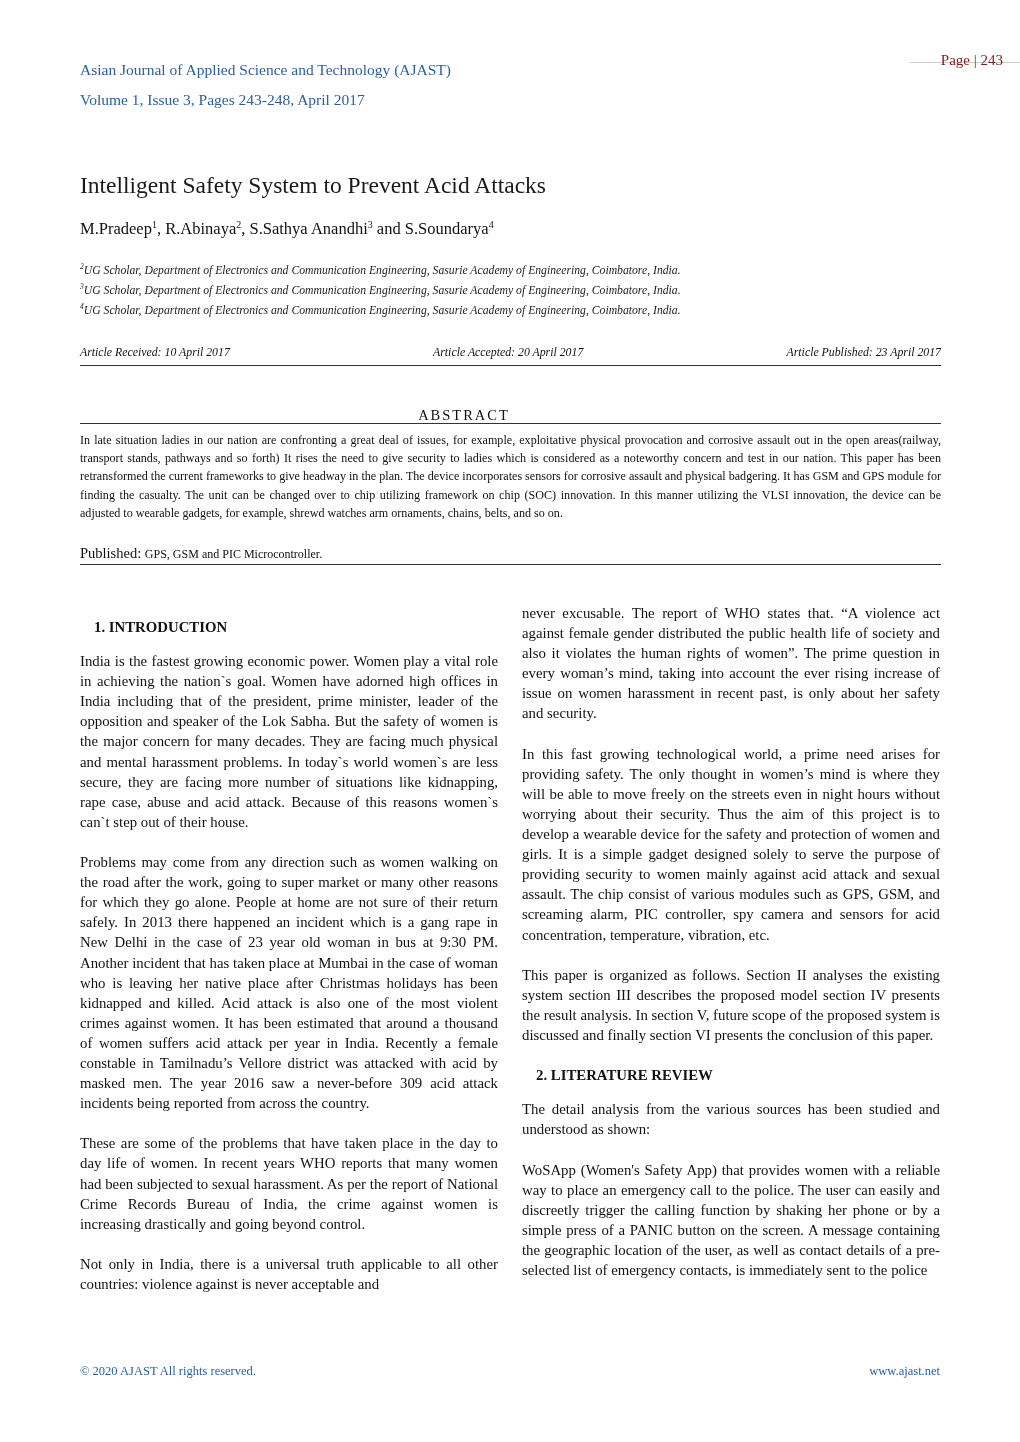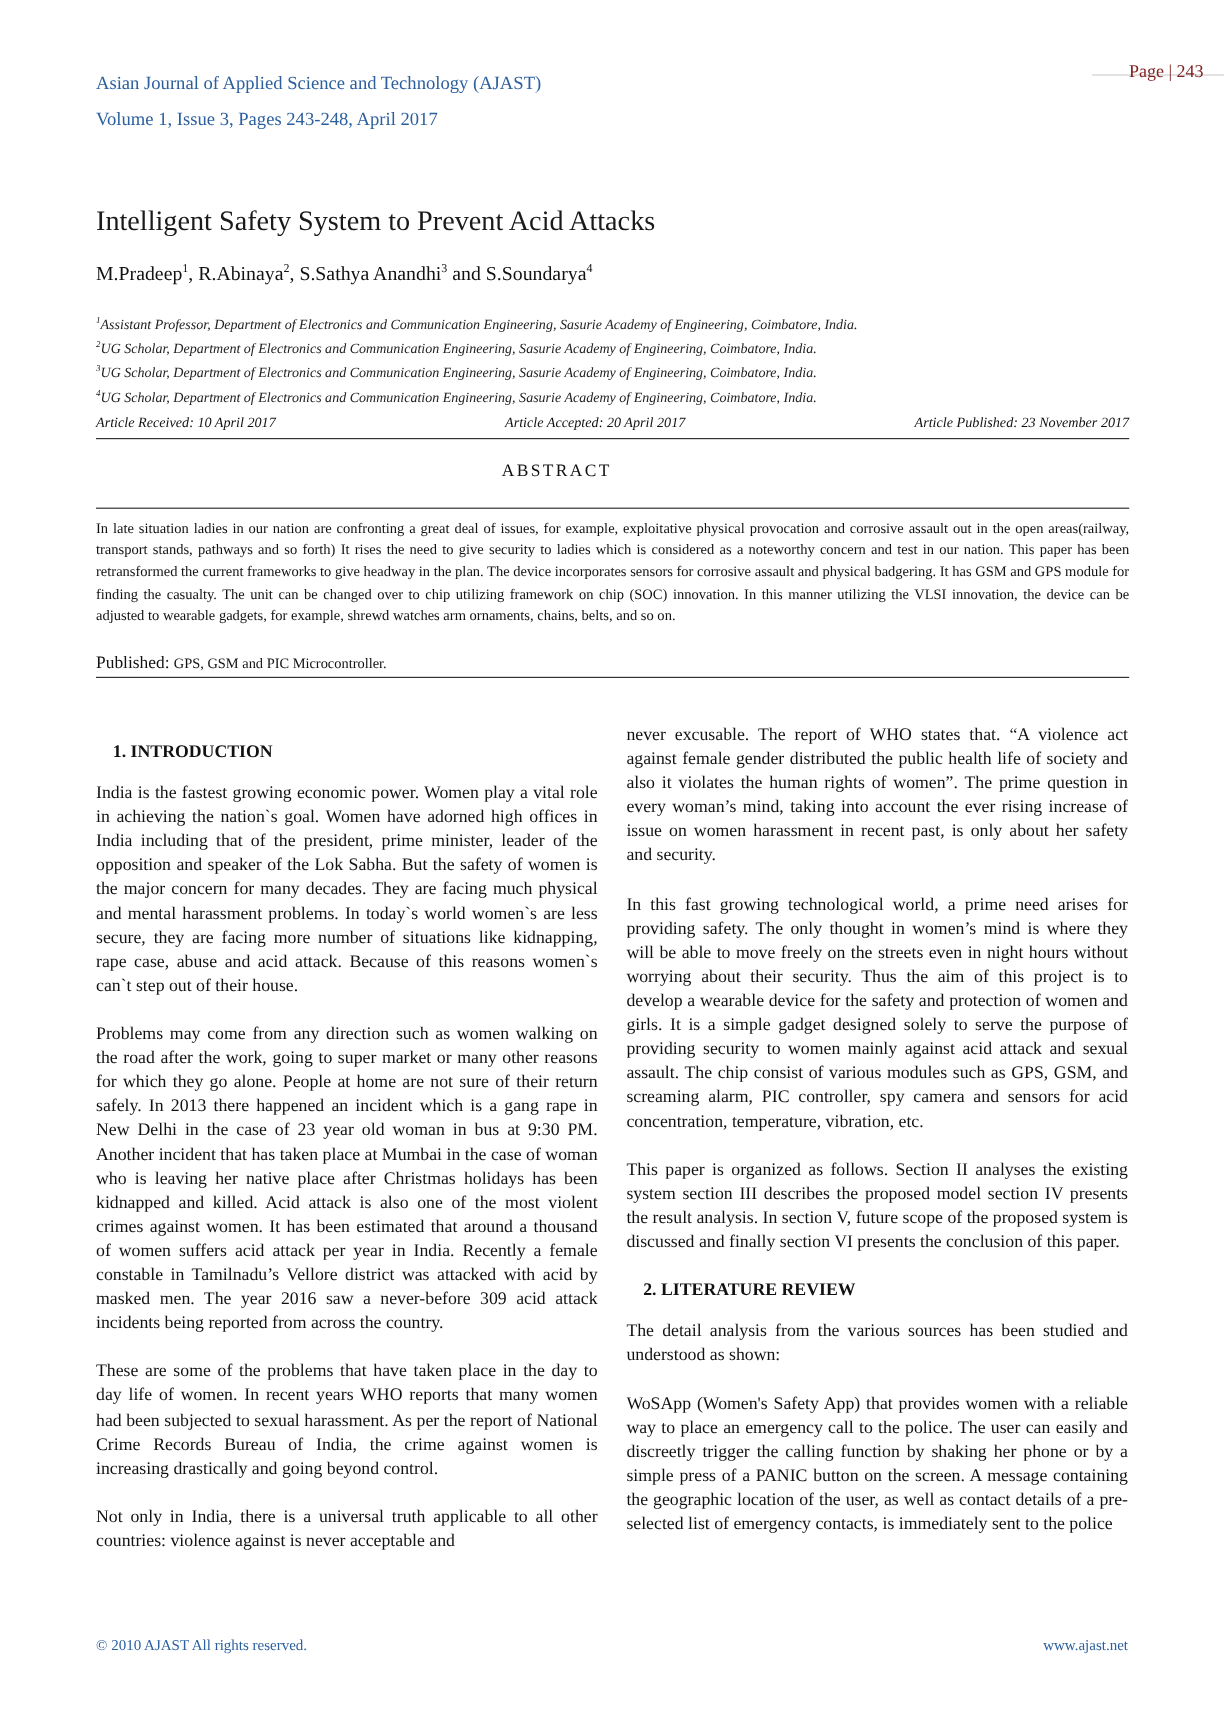--- a/index.html
+++ b/index.html
@@ -10,21 +10,21 @@
   .journal .vol { margin-top: 10px; }
   .page-num { right: 17px; top: 52px; font-size: 15px; color: #7f1d1d; }
   .page-num-rule { right: 0px; top: 62px; width: 110px; border-top: 1px solid #cfcfcf; }
   .title { left: 80px; top: 172px; font-size: 23.5px; color: #1a1a1a; }
   .authors { left: 80px; top: 218px; font-size: 16.5px; }
   .authors sup { font-size: 10px; }
   .affils { left: 80px; top: 259px; width: 860px; font-size: 11.7px; font-style: italic; line-height: 16.3px; color: #222; }
   .affils sup { font-size: 7.5px; }
   .dates { left: 80px; top: 345px; width: 861px; font-size: 11.8px; font-style: italic;
            display: flex; justify-content: space-between; border-bottom: 1.2px solid #333; padding-bottom: 5px; }
-  .abstract-h { left: 0; width: 928px; top: 385px; text-align: center; font-size: 14.5px; letter-spacing: 2px; }
+  .abstract-h { left: 0; width: 928px; top: 407px; text-align: center; font-size: 14.5px; letter-spacing: 2px; }
   .rule { left: 80px; width: 861px; border-top: 1.5px solid #333; }
   .abstract { left: 80px; top: 431px; width: 861px; font-size: 12.1px; line-height: 18.2px; text-align: justify; color: #111; }
   .keywords { left: 80px; top: 545px; font-size: 14.5px; }
   .keywords .kv { font-size: 12px; }
   .col { width: 418px; font-size: 14.8px; line-height: 20.1px; text-align: justify; }
   .col p { margin: 0 0 20.1px 0; }
   .col .h { font-weight: bold; margin: 14px; }
   .col .sub { font-weight: bold; font-style: italic; margin: 0; }
   .col .nb { margin-bottom: 0; }
   .left { left: 80px; top: 603px; }
@@ -42,30 +42,29 @@
 <div class="abs page-num-rule"></div>
 <div class="abs page-num">Page | 243</div>
 
 <div class="abs title">Intelligent Safety System to Prevent Acid Attacks</div>
 
 <div class="abs authors">
   <span><span>M.Pradeep</span><sup>1</sup><span>, </span></span><span><span>R.Abinaya</span><sup>2</sup><span>, </span></span><span><span>S.Sathya Anandhi</span><sup>3</sup><span> and </span></span><span><span>S.Soundarya</span><sup>4</sup></span>
 </div>
 
 <div class="abs affils">
-  <div><sup>1</sup><span>Assistant Professor, Department of Electronics and Communication Engineering, Sasurie Academy of Engineering, Coimbatore, India.</span></div>
   <div><sup>2</sup><span>UG Scholar, Department of Electronics and Communication Engineering, Sasurie Academy of Engineering, Coimbatore, India.</span></div>
   <div><sup>3</sup><span>UG Scholar, Department of Electronics and Communication Engineering, Sasurie Academy of Engineering, Coimbatore, India.</span></div>
   <div><sup>4</sup><span>UG Scholar, Department of Electronics and Communication Engineering, Sasurie Academy of Engineering, Coimbatore, India.</span></div>
 </div>
 
 <div class="abs dates">
   <span>Article Received: 10 April 2017</span>
   <span>Article Accepted: 20 April 2017</span>
-  <span>Article Published: 23 November 2017</span>
+  <span>Article Published: 23 April 2017</span>
 </div>
 
 <div class="abs abstract-h">ABSTRACT</div>
 <div class="abs rule" style="top:423px"></div>
 <div class="abs abstract">In late situation ladies in our nation are confronting a great deal of issues, for example, exploitative physical provocation and corrosive assault out in the open areas(railway, transport stands, pathways and so forth) It rises the need to give security to ladies which is considered as a noteworthy concern and test in our nation. This paper has been retransformed the current frameworks to give headway in the plan. The device incorporates sensors for corrosive assault and physical badgering. It has GSM and GPS module for finding the casualty. The unit can be changed over to chip utilizing framework on chip (SOC) innovation. In this manner utilizing the VLSI innovation, the device can be adjusted to wearable gadgets, for example, shrewd watches arm ornaments, chains, belts, and so on.</div>
 <div class="abs keywords">
   <span>Published:</span>
   <span class="kv">GPS, GSM and PIC Microcontroller.</span>
 </div>
 <div class="abs rule" style="top:564px"></div>
@@ -80,14 +79,14 @@
 
 <div class="abs col right">
   <p>never excusable. The report of WHO states that. “A violence act against female gender distributed the public health life of society and also it violates the human rights of women”. The prime question in every woman’s mind, taking into account the ever rising increase of issue on women harassment in recent past, is only about her safety and security.</p>
   <p>In this fast growing technological world, a prime need arises for providing safety. The only thought in women’s mind is where they will be able to move freely on the streets even in night hours without worrying about their security. Thus the aim of this project is to develop a wearable device for the safety and protection of women and girls. It is a simple gadget designed solely to serve the purpose of providing security to women mainly against acid attack and sexual assault. The chip consist of various modules such as GPS, GSM, and screaming alarm, PIC controller, spy camera and sensors for acid concentration, temperature, vibration, etc.</p>
   <p>This paper is organized as follows. Section II analyses the existing system section III describes the proposed model section IV presents the result analysis. In section V, future scope of the proposed system is discussed and finally section VI presents the conclusion of this paper.</p>
   <p class="h">2. LITERATURE REVIEW</p>
   <p>The detail analysis from the various sources has been studied and understood as shown:</p>
   <p class="nb">WoSApp (Women's Safety App) that provides women with a reliable way to place an emergency call to the police. The user can easily and discreetly trigger the calling function by shaking her phone or by a simple press of a PANIC button on the screen. A message containing the geographic location of the user, as well as contact details of a pre-selected list of emergency contacts, is immediately sent to the police</p>
 </div>
 
-<div class="abs footer-l">© 2010 AJAST All rights reserved.</div>
+<div class="abs footer-l">© 2020 AJAST All rights reserved.</div>
 <div class="abs footer-r">www.ajast.net</div>
 
 </body></html>

